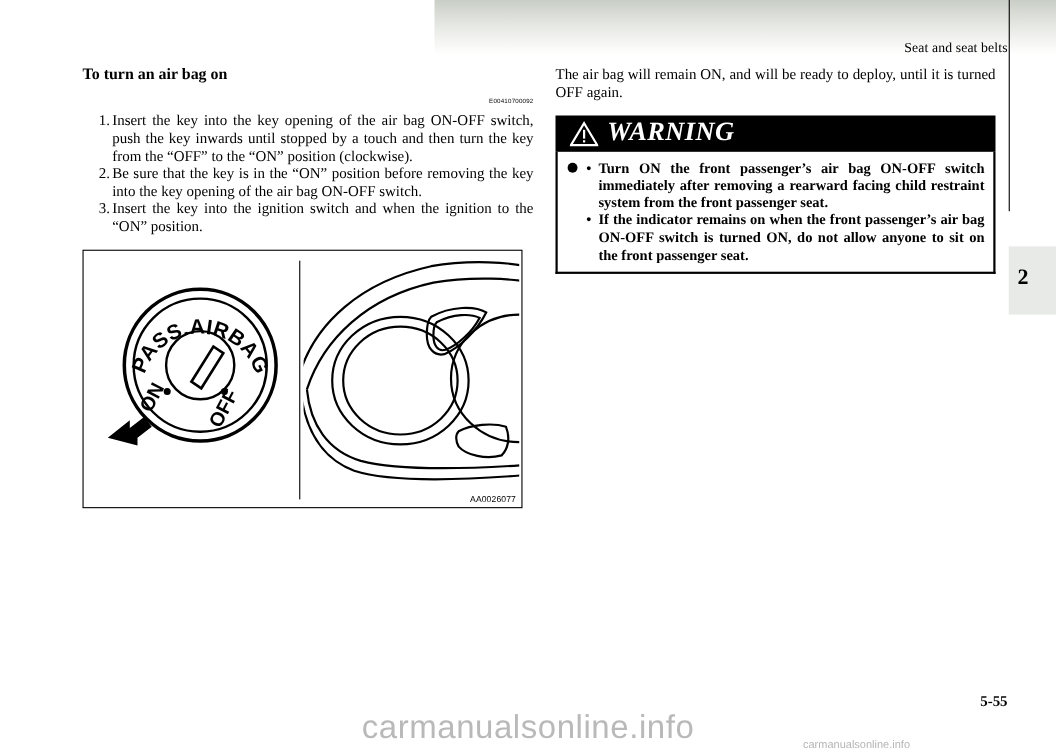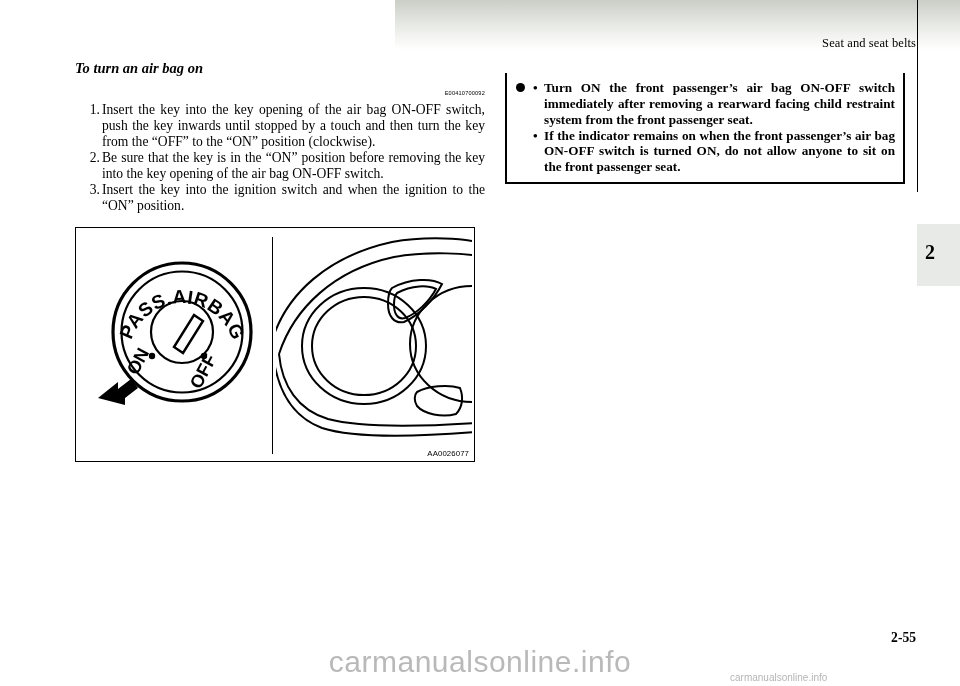--- a/index.html
+++ b/index.html
@@ -69,21 +69,20 @@
   .column {
     position: absolute;
     top: 60px;
   }
   #col-left  { left: 75px;  width: 410px; }
   #col-right { left: 505px; width: 400px; }
 
   
   .sub-heading {
     font-weight: bold;
-    font-style: italic;
     font-size: 14.5px;
     margin: 0 0 13px 0;
     line-height: 1.2;
   }
   .ref-code {
     text-align: right;
     font-size: 5.6px;
     font-family: "Liberation Sans", sans-serif;
     letter-spacing: 0.2px;
     margin: 3px 0 6px 0;
@@ -342,36 +341,45 @@
       </g>
     </svg>
 
     <div id="figure-code">AA0026077</div>
   </div>
 
 </div>
 
 <div class="column" id="col-right">
 
+  <p class="body">The air bag will remain ON, and will be ready to deploy, until it is turned OFF again.</p>
 
   <div id="warning-box">
+    <div id="warning-head">
+      <svg id="warning-triangle" width="26" height="24" viewBox="0 0 26 24">
+        <polygon points="13,2 25,22 1,22" fill="none" stroke="#ffffff" stroke-width="2"></polygon>
+        <rect x="12" y="8" width="2" height="8" fill="#ffffff"></rect>
+        <rect x="12" y="17.5" width="2" height="2" fill="#ffffff"></rect>
+      </svg>
+      <div id="warning-title">WARNING</div>
+    </div>
 
     <div id="warning-body">
       <div class="warn-lead">
         <span class="disc"></span>
       </div>
       <ul class="warn-bullets">
         <li>
           <span class="dot">•</span>
           <span>Turn ON the front passenger’s air bag ON-OFF switch immediately after removing a rearward facing child restraint system from the front passenger seat.</span>
         </li>
         <li>
           <span class="dot">•</span>
           <span>If the indicator remains on when the front passenger’s air bag ON-OFF switch is turned ON, do not allow anyone to sit on the front passenger seat.</span>
         </li>
       </ul>
     </div>
   </div>
 </div>
 
-<div id="page-number">2-55</div>
+<div id="page-number">5-55</div>
 <div id="watermark-large">carmanualsonline.info</div>
 <div id="watermark-small">carmanualsonline.info</div>
 
 </body></html>

